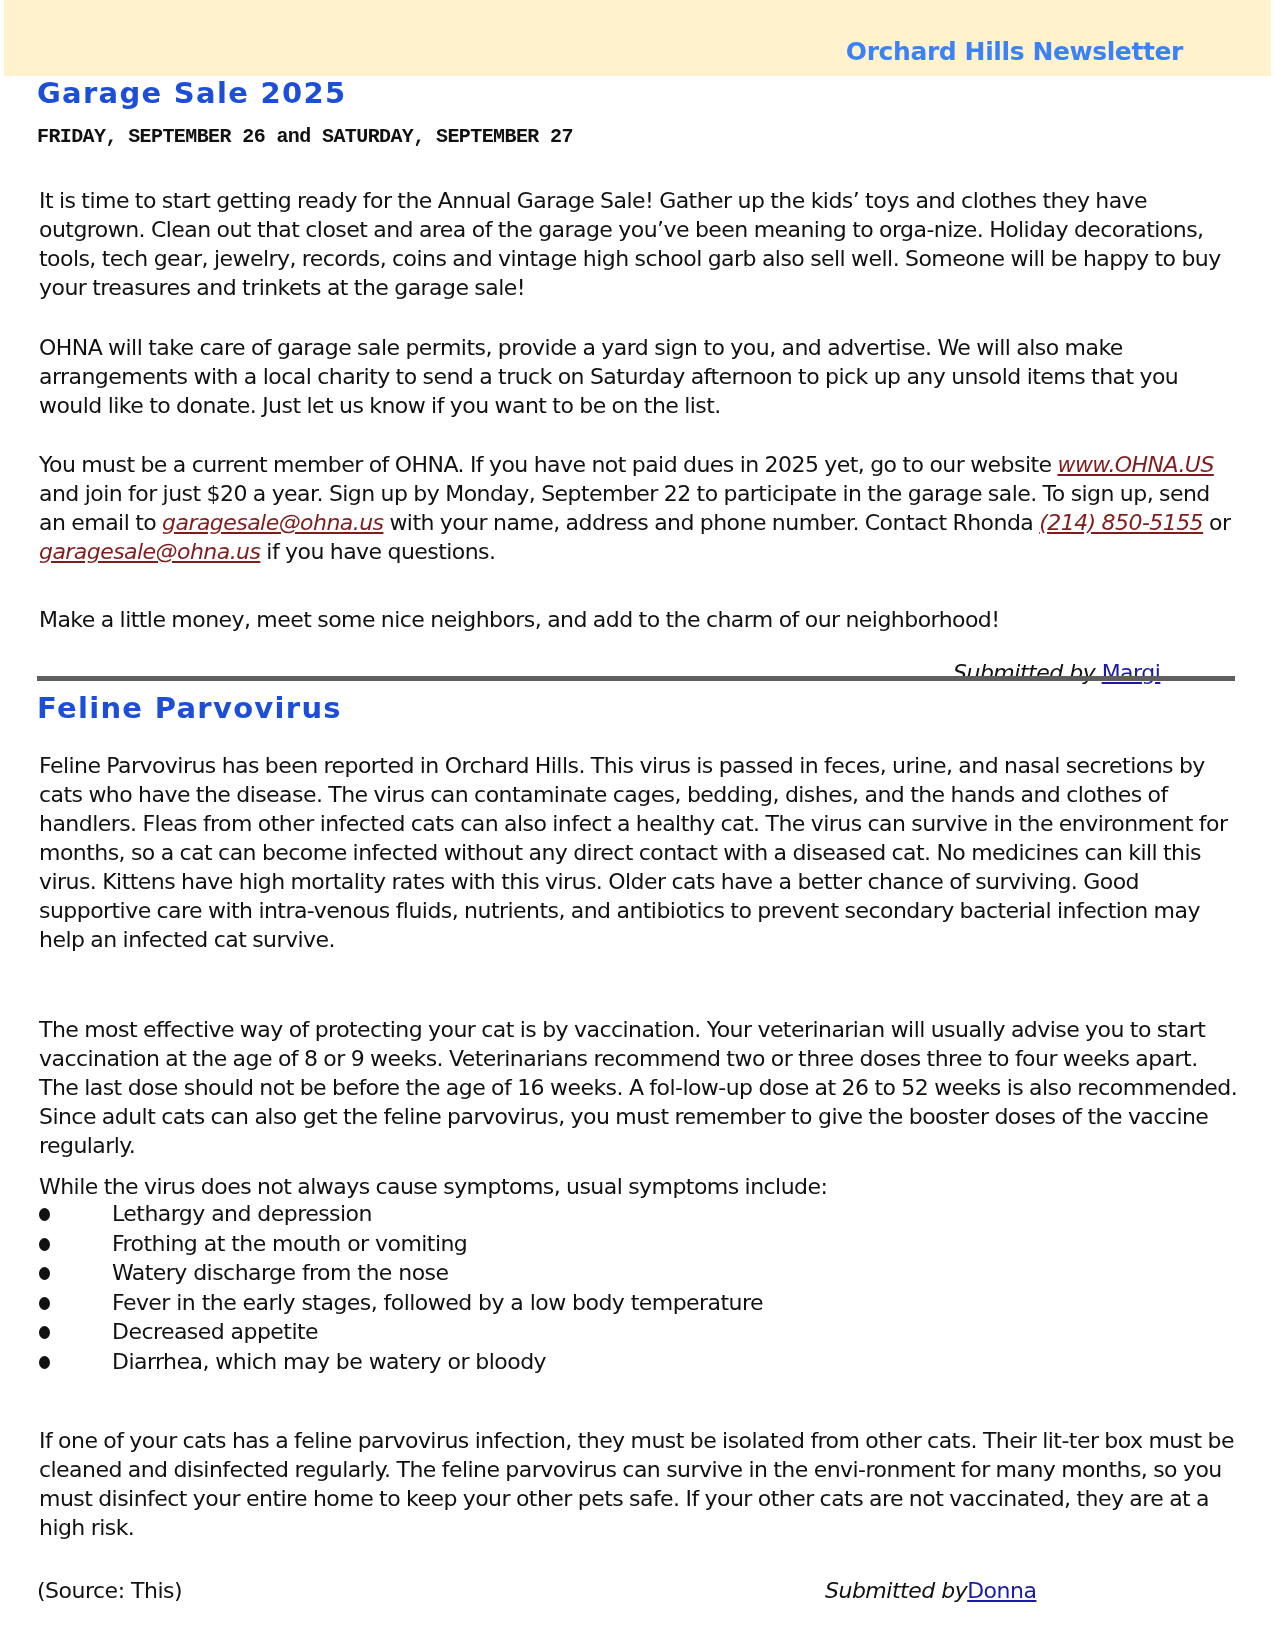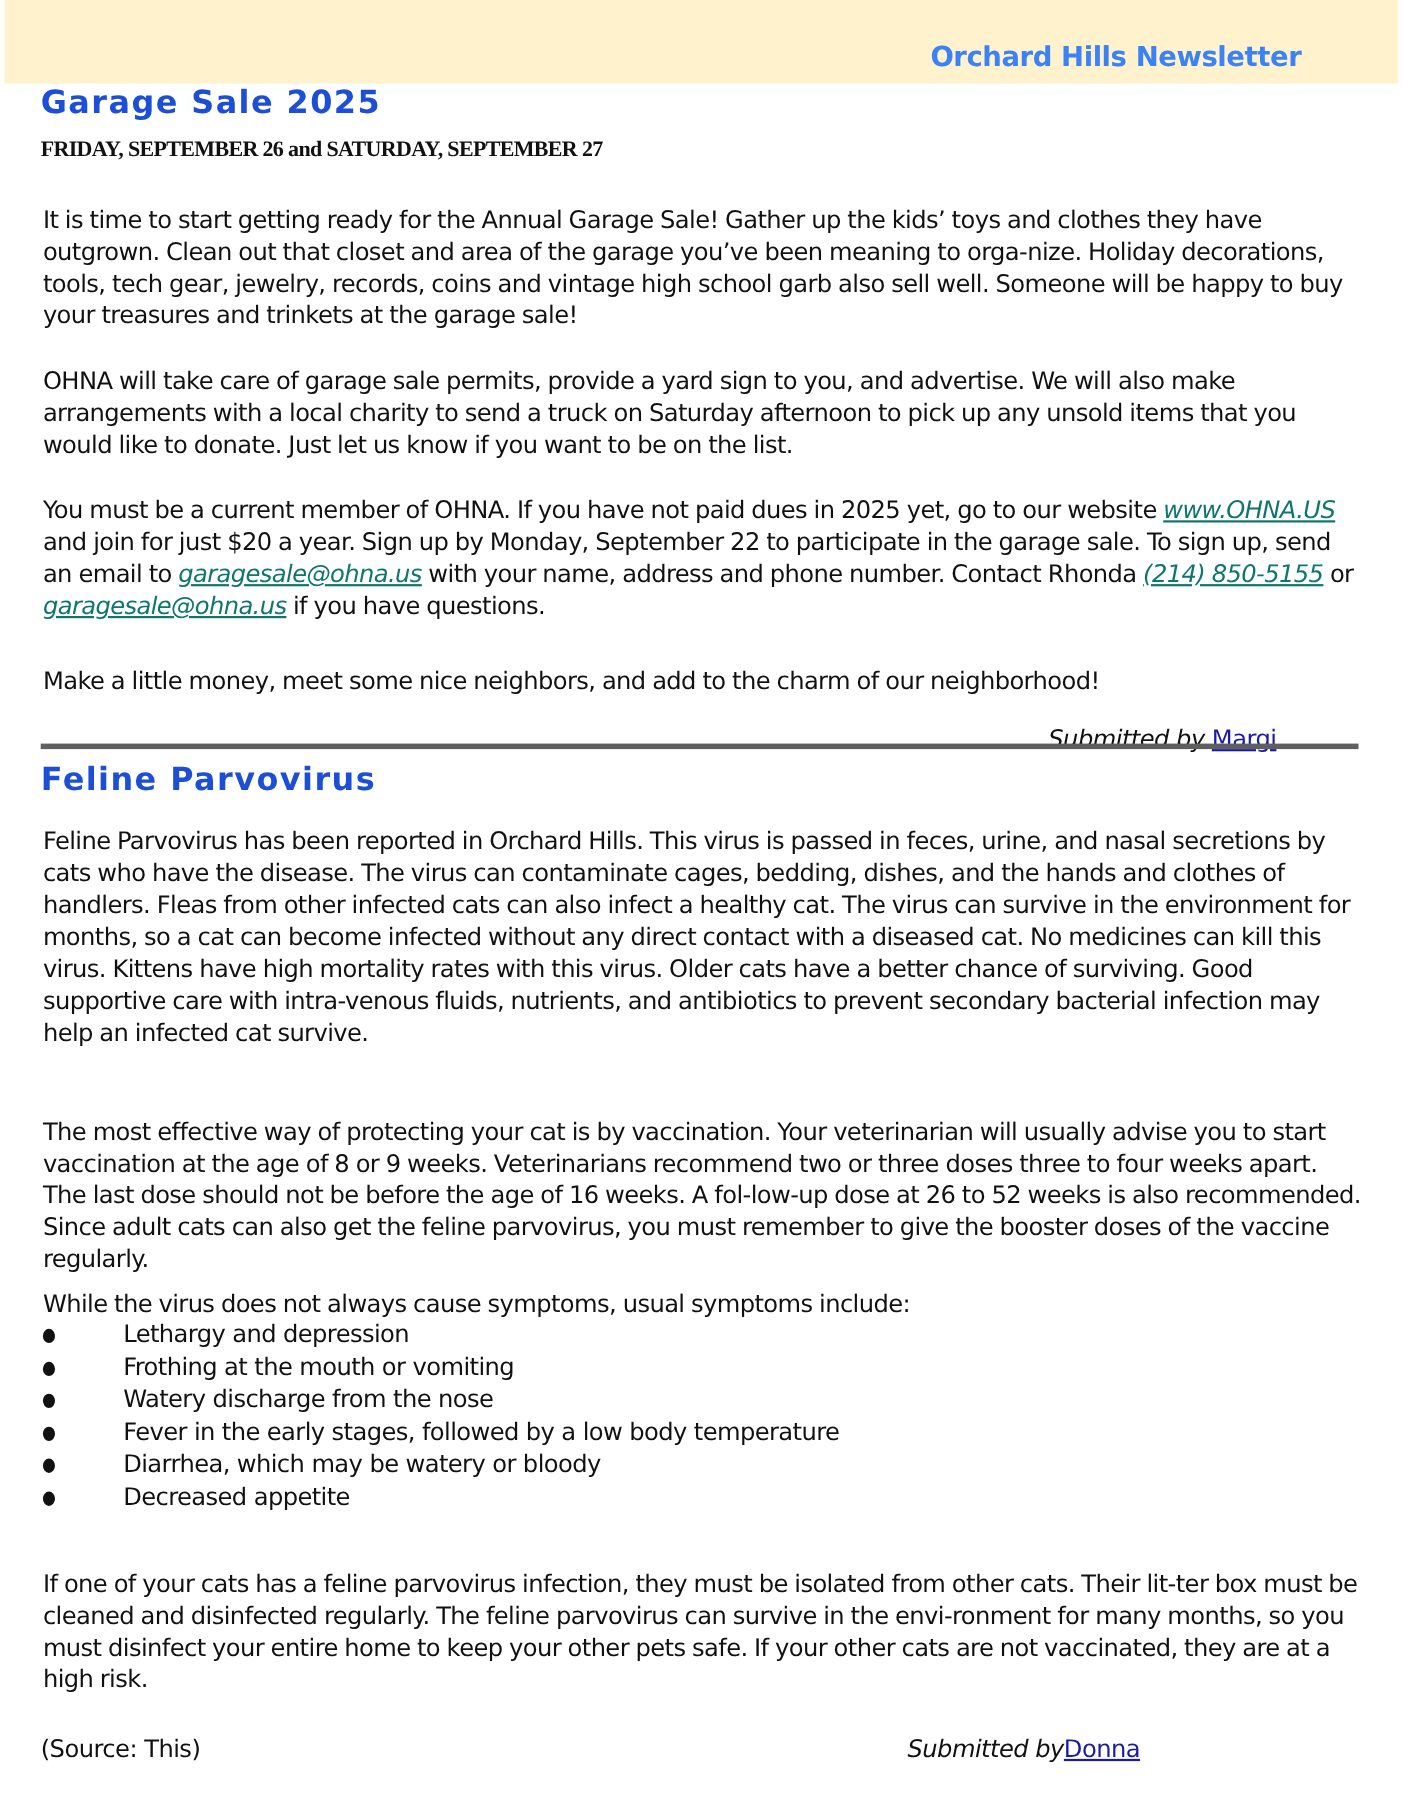--- a/index.html
+++ b/index.html
@@ -16,31 +16,31 @@
     font-family: "DejaVu Sans", sans-serif; font-weight: bold;
     font-size: 25px; color: #3b82f6; letter-spacing: -0.4px;
   }
   .section-title {
     position: absolute; left: 37px;
     font-family: "DejaVu Sans", sans-serif; font-weight: bold;
     font-size: 29px; color: #1d4ed8; letter-spacing: 1.3px;
   }
   .subhead {
     position: absolute; left: 37px; top: 125px;
-    font-family: Liberation Serif, serif; font-weight: bold;
+    font-family: Liberation Mono, monospace; font-weight: bold;
     font-size: 20px; color: #111; letter-spacing: -0.6px;
   }
   .para {
     position: absolute; left: 37px; width: 1200px;
     font-family: "DejaVu Sans", sans-serif;
     font-size: 22px; line-height: 29px; color: #111;
     letter-spacing: -0.55px; word-spacing: -0.5px;
     margin: 2px;
   }
-  a.link { color: #0f766e; font-style: italic; }
+  a.link { color: #7f1d1d; font-style: italic; }
   .submitted {
     position: absolute; font-family: "DejaVu Sans", sans-serif;
     font-size: 22px; font-style: italic; color: #111; letter-spacing: -0.5px;
   }
   .submitted a { color: #1a1aa6; text-decoration: underline; font-style: normal; }
   .divider {
     position: absolute; left: 37px; top: 676px; width: 1198px; height: 5px;
     background: #5f5f5f;
   }
   .bullet-list {
@@ -76,20 +76,20 @@
 
 <p class="para" style="top:749px;">Feline Parvovirus has been reported in Orchard Hills. This virus is passed in feces, urine, and nasal secretions by cats who have the disease. The virus can contaminate cages, bedding, dishes, and the hands and clothes of handlers. Fleas from other  infected cats can also infect a healthy cat. The virus can survive in the environment for months, so a cat can become infected without any direct contact with a diseased cat. No medicines can kill this virus. Kittens have high mortality rates with this virus. Older cats have a better chance of surviving. Good supportive care with intra-venous fluids, nutrients, and antibiotics to prevent secondary bacterial infection may help an infected cat survive.</p>
 <p class="para" style="top:1013px;">The most effective way of protecting your cat is by vaccination. Your veterinarian will usually advise you to start vaccination at the age of 8 or 9 weeks. Veterinarians recommend two or three doses three to four weeks apart. The last dose should not be before the age of 16 weeks. A fol-low-up dose at 26 to 52 weeks is also recommended. Since adult cats can also get the feline parvovirus, you must remember to give the booster doses of the vaccine regularly.</p>
 <p class="para" style="top:1170px;">While the virus does not always cause symptoms, usual symptoms include:</p>
 
 <ul class="bullet-list">
   <li><span class="dot"></span><span>Lethargy and depression</span></li>
   <li><span class="dot"></span><span>Frothing at the mouth or vomiting</span></li>
   <li><span class="dot"></span><span>Watery discharge from the nose</span></li>
   <li><span class="dot"></span><span>Fever in the early stages, followed by a low body temperature</span></li>
+  <li><span class="dot"></span><span>Decreased appetite</span></li>
   <li><span class="dot"></span><span>Diarrhea, which may be watery or bloody</span></li>
-  <li><span class="dot"></span><span>Decreased appetite</span></li>
 </ul>
 
 <p class="para" style="top:1424px;">If one of your cats has a feline parvovirus infection, they must be isolated from other cats. Their lit-ter box must be cleaned and disinfected regularly. The feline parvovirus can survive in the envi-ronment for many months, so you must disinfect your entire home to keep your other pets safe. If your other cats are not vaccinated, they are at a high risk.</p>
 
 <div class="submitted" style="left:37px; top:1578px; font-style:normal;">(Source: This)</div>
 <div class="submitted" style="left:825px; top:1578px;"><span>Submitted by</span><a href="#">Donna</a></div>
 
 </body></html>

